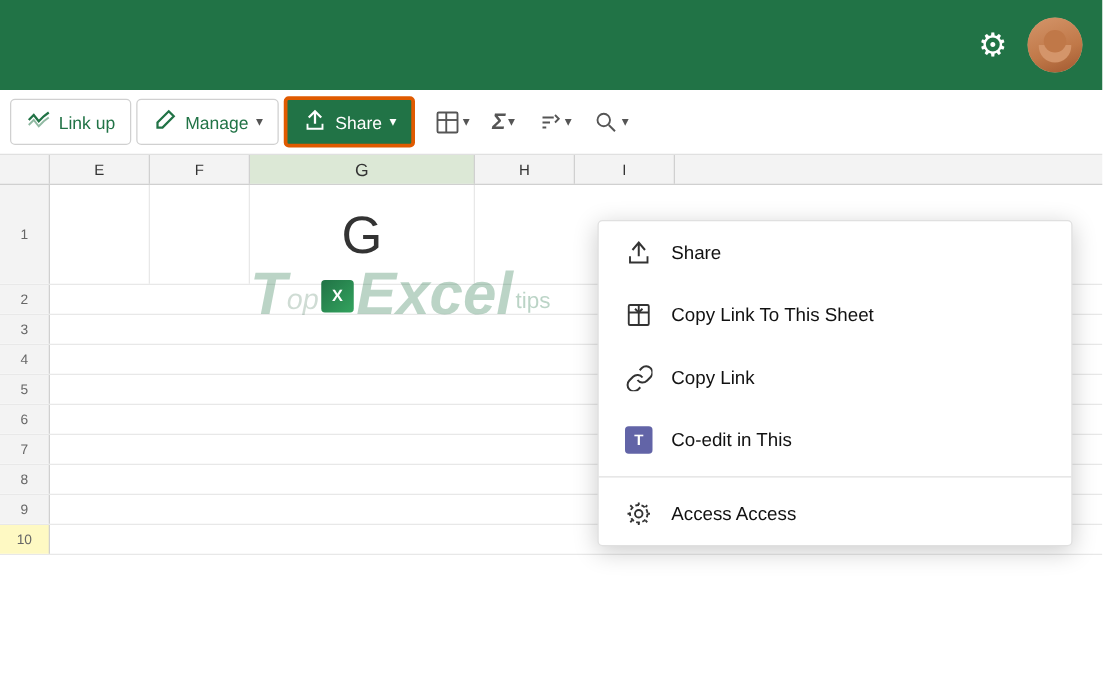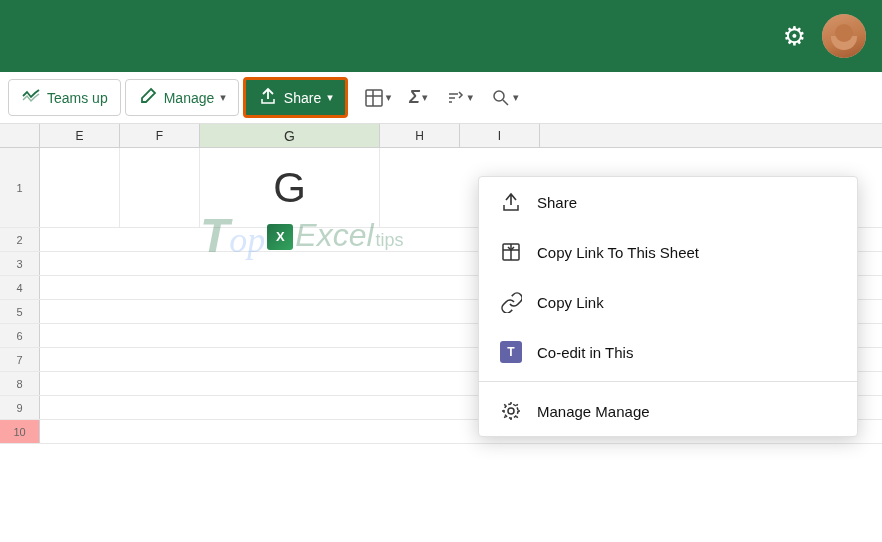--- a/index.html
+++ b/index.html
@@ -203,21 +203,21 @@
 <div class="toolbar-row">
 
 
   <button class="toolbar-btn">
     <span>
       <svg class="svg-icon" viewBox="0 0 20 20" fill="none" stroke="#217346" stroke-width="1.8">
         <polyline points="2,10 6,6 10,11 14,7 18,4"></polyline>
         <path d="M2,14 L6,10 10,15 14,11 18,8" stroke="#217346" stroke-width="1.5" opacity="0.5"></path>
       </svg>
     </span>
-    <span>Teams up</span>
+    <span>Link up</span>
   </button>
 
   <button class="toolbar-btn">
     <span>
       <svg class="svg-icon" viewBox="0 0 20 20" fill="none" stroke="#217346" stroke-width="1.8">
         <path d="M13 3l4 4L8 16H4v-4L13 3z"></path>
       </svg>
     </span>
     <span>Manage</span>
     <span class="chevron-small">▾</span>
@@ -281,23 +281,23 @@
 
       <div style="display:flex; height:80px; border-bottom:1px solid #e8e8e8; position:relative;">
         <div style="width:40px; background:#f3f3f3; border-right:1px solid #d0d0d0; display:flex;align-items:center;justify-content:center;font-size:11px;color:#666;">1</div>
         <div style="width:80px; border-right:1px solid #e8e8e8;"></div>
         <div style="width:80px; border-right:1px solid #e8e8e8;"></div>
         <div style="width:180px; border-right:1px solid #e8e8e8; display:flex;align-items:center;justify-content:center; font-size:42px;font-weight:300;color:#333;">G</div>
         <div style="flex:1;"></div>
 
         <div style="position:absolute; left:200px; top:60px; display:flex; align-items:center;">
           <span style="font-size:48px;font-weight:900;color:#217346;opacity:0.3;font-style:italic;">T</span>
-          <span style="font-size:36px;font-weight:400;color:#3b82f6;opacity:0.2;font-style:italic;margin-top:8px;font-family:Liberation Serif, serif;">op</span>
+          <span style="font-size:23px;font-weight:400;color:#14532d;opacity:0.2;font-style:italic;margin-top:8px;">op</span>
           <div style="width:26px;height:26px;background:linear-gradient(135deg,#217346,#33a35e);border-radius:3px;display:flex;align-items:center;justify-content:center;color:#fff;font-size:13px;font-weight:bold;margin:0 2px;margin-top:2px;">X</div>
-          <span style="font-size:32px;font-weight:400;color:#217346;opacity:0.3;font-style:italic;">Excel</span>
+          <span style="font-size:48px;font-weight:700;color:#217346;opacity:0.3;font-style:italic;">Excel</span>
           <span style="font-size:18px;font-weight:400;color:#217346;opacity:0.3;margin-left:2px;margin-top:10px;">tips</span>
         </div>
       </div>
 
       <div style="display:flex; height:24px; border-bottom:1px solid #e8e8e8;">
         <div style="width:40px; background:#f3f3f3; border-right:1px solid #d0d0d0; display:flex;align-items:center;justify-content:center;font-size:11px;color:#666;">2</div>
         <div style="flex:1;"></div>
       </div>
       <div style="display:flex; height:24px; border-bottom:1px solid #e8e8e8;">
         <div style="width:40px; background:#f3f3f3; border-right:1px solid #d0d0d0; display:flex;align-items:center;justify-content:center;font-size:11px;color:#666;">3</div>
@@ -321,21 +321,21 @@
       </div>
       <div style="display:flex; height:24px; border-bottom:1px solid #e8e8e8;">
         <div style="width:40px; background:#f3f3f3; border-right:1px solid #d0d0d0; display:flex;align-items:center;justify-content:center;font-size:11px;color:#666;">8</div>
         <div style="flex:1;"></div>
       </div>
       <div style="display:flex; height:24px; border-bottom:1px solid #e8e8e8;">
         <div style="width:40px; background:#f3f3f3; border-right:1px solid #d0d0d0; display:flex;align-items:center;justify-content:center;font-size:11px;color:#666;">9</div>
         <div style="flex:1;"></div>
       </div>
       <div style="display:flex; height:24px; border-bottom:1px solid #e8e8e8;">
-        <div style="width:40px; background:#fca5a5; border-right:1px solid #d0d0d0; display:flex;align-items:center;justify-content:center;font-size:11px;color:#666;">10</div>
+        <div style="width:40px; background:#fef9c3; border-right:1px solid #d0d0d0; display:flex;align-items:center;justify-content:center;font-size:11px;color:#666;">10</div>
         <div style="flex:1;"></div>
       </div>
     </div>
   </div>
 
   <div class="dropdown-overlay">
 
     <div class="dropdown-item">
       <span class="dropdown-item-icon">
         <svg width="22" height="22" viewBox="0 0 22 22" fill="none" stroke="#333" stroke-width="1.6">
@@ -378,16 +378,16 @@
     <div class="dropdown-divider"></div>
 
     <div class="dropdown-item">
       <span class="dropdown-item-icon">
         <svg width="22" height="22" viewBox="0 0 22 22" fill="none" stroke="#333" stroke-width="1.5">
           <circle cx="11" cy="11" r="3"></circle>
           <path d="M11 2v2M11 18v2M2 11h2M18 11h2M4.22 4.22l1.42 1.42M16.36 16.36l1.42 1.42M4.22 17.78l1.42-1.42M16.36 5.64l1.42-1.42"></path>
           <circle cx="11" cy="11" r="7" stroke-dasharray="3 2"></circle>
         </svg>
       </span>
-      <span>Manage Manage</span>
+      <span>Access Access</span>
     </div>
   </div>
 </div>
 
 </body></html>

